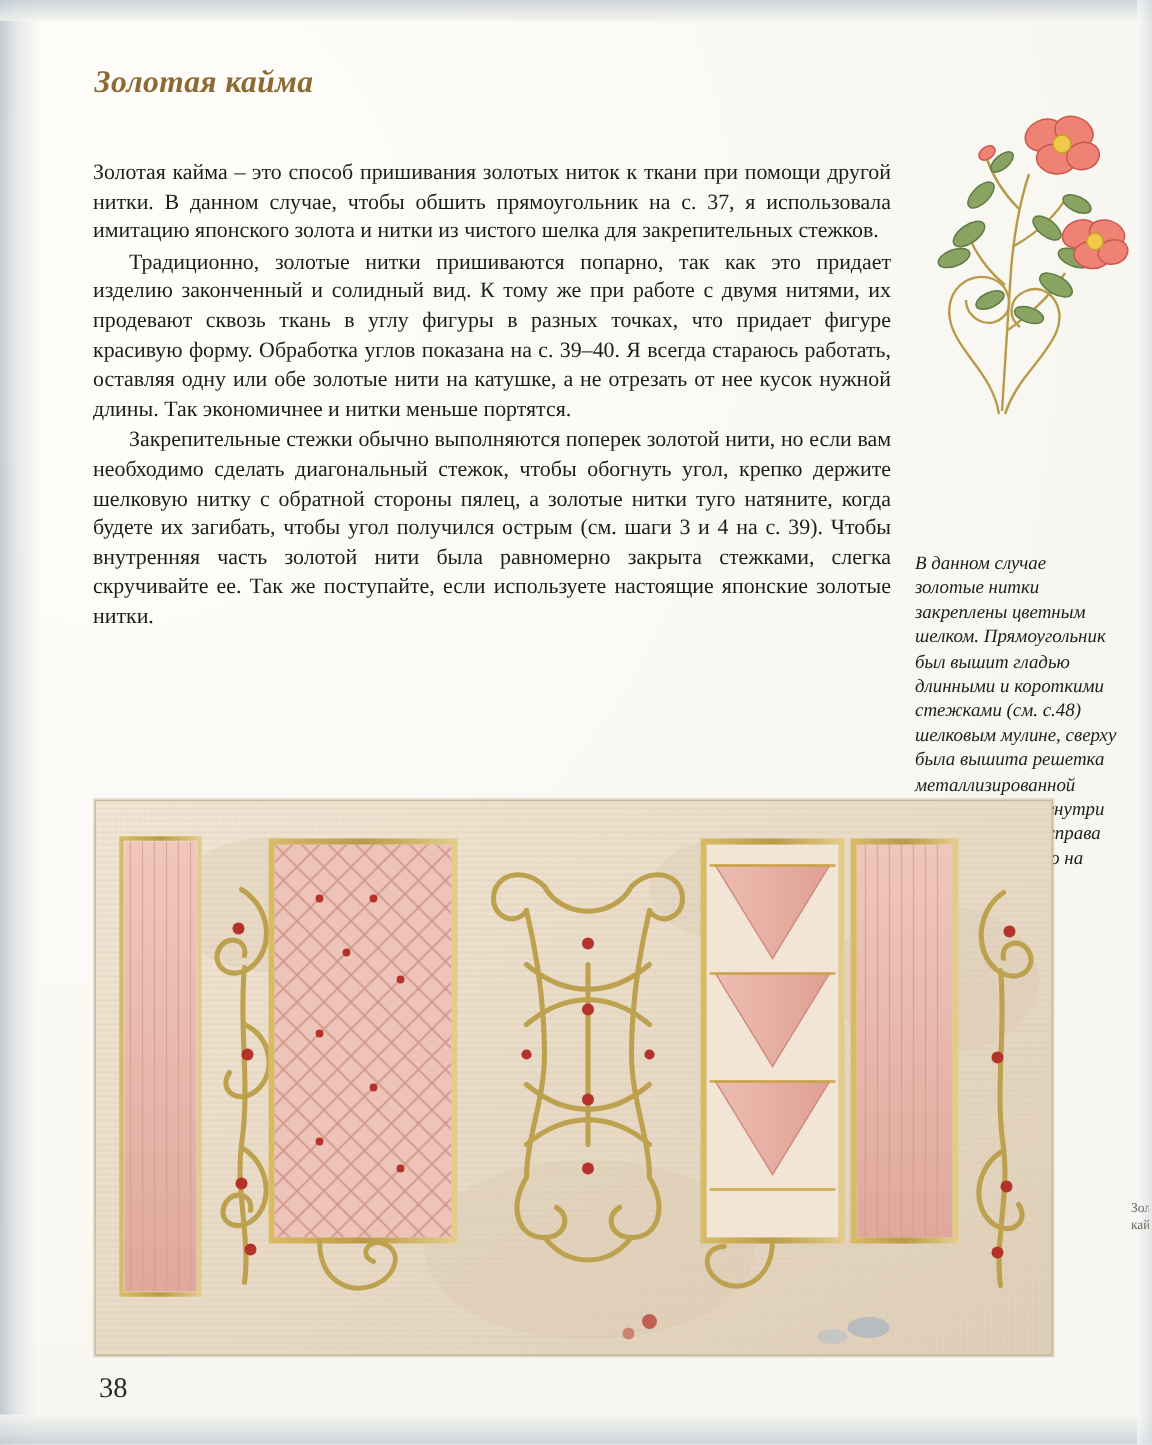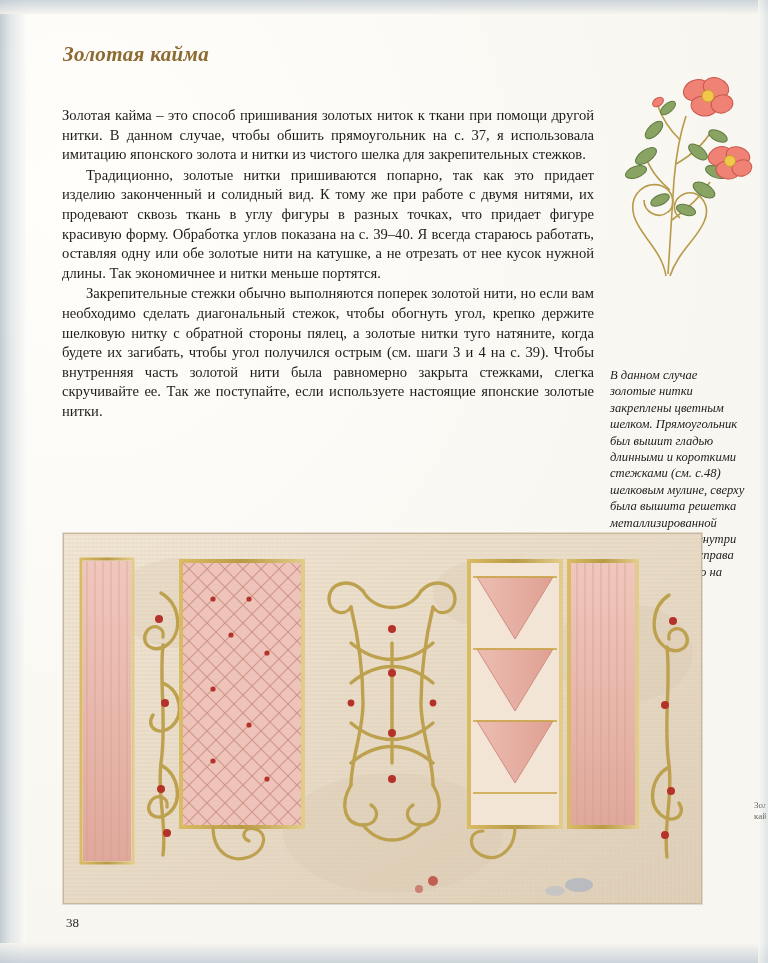--- a/index.html
+++ b/index.html
@@ -112,21 +112,21 @@
     height: 371px;
     background: #efe3d2;
     overflow: hidden;
     box-shadow: 0 0 0 1px rgba(150,130,110,.25);
   }
 
   .page-number {
     position: absolute;
     left: 66px;
     top: 915px;
-    font-size: 13px;
+    font-size: 19px;
     color: #2a2825;
     font-family: "Liberation Serif", serif;
   }
 
   .margin-note {
     position: absolute;
     right: 2px;
     top: 800px;
     width: 12px;
     font-size: 9px;

